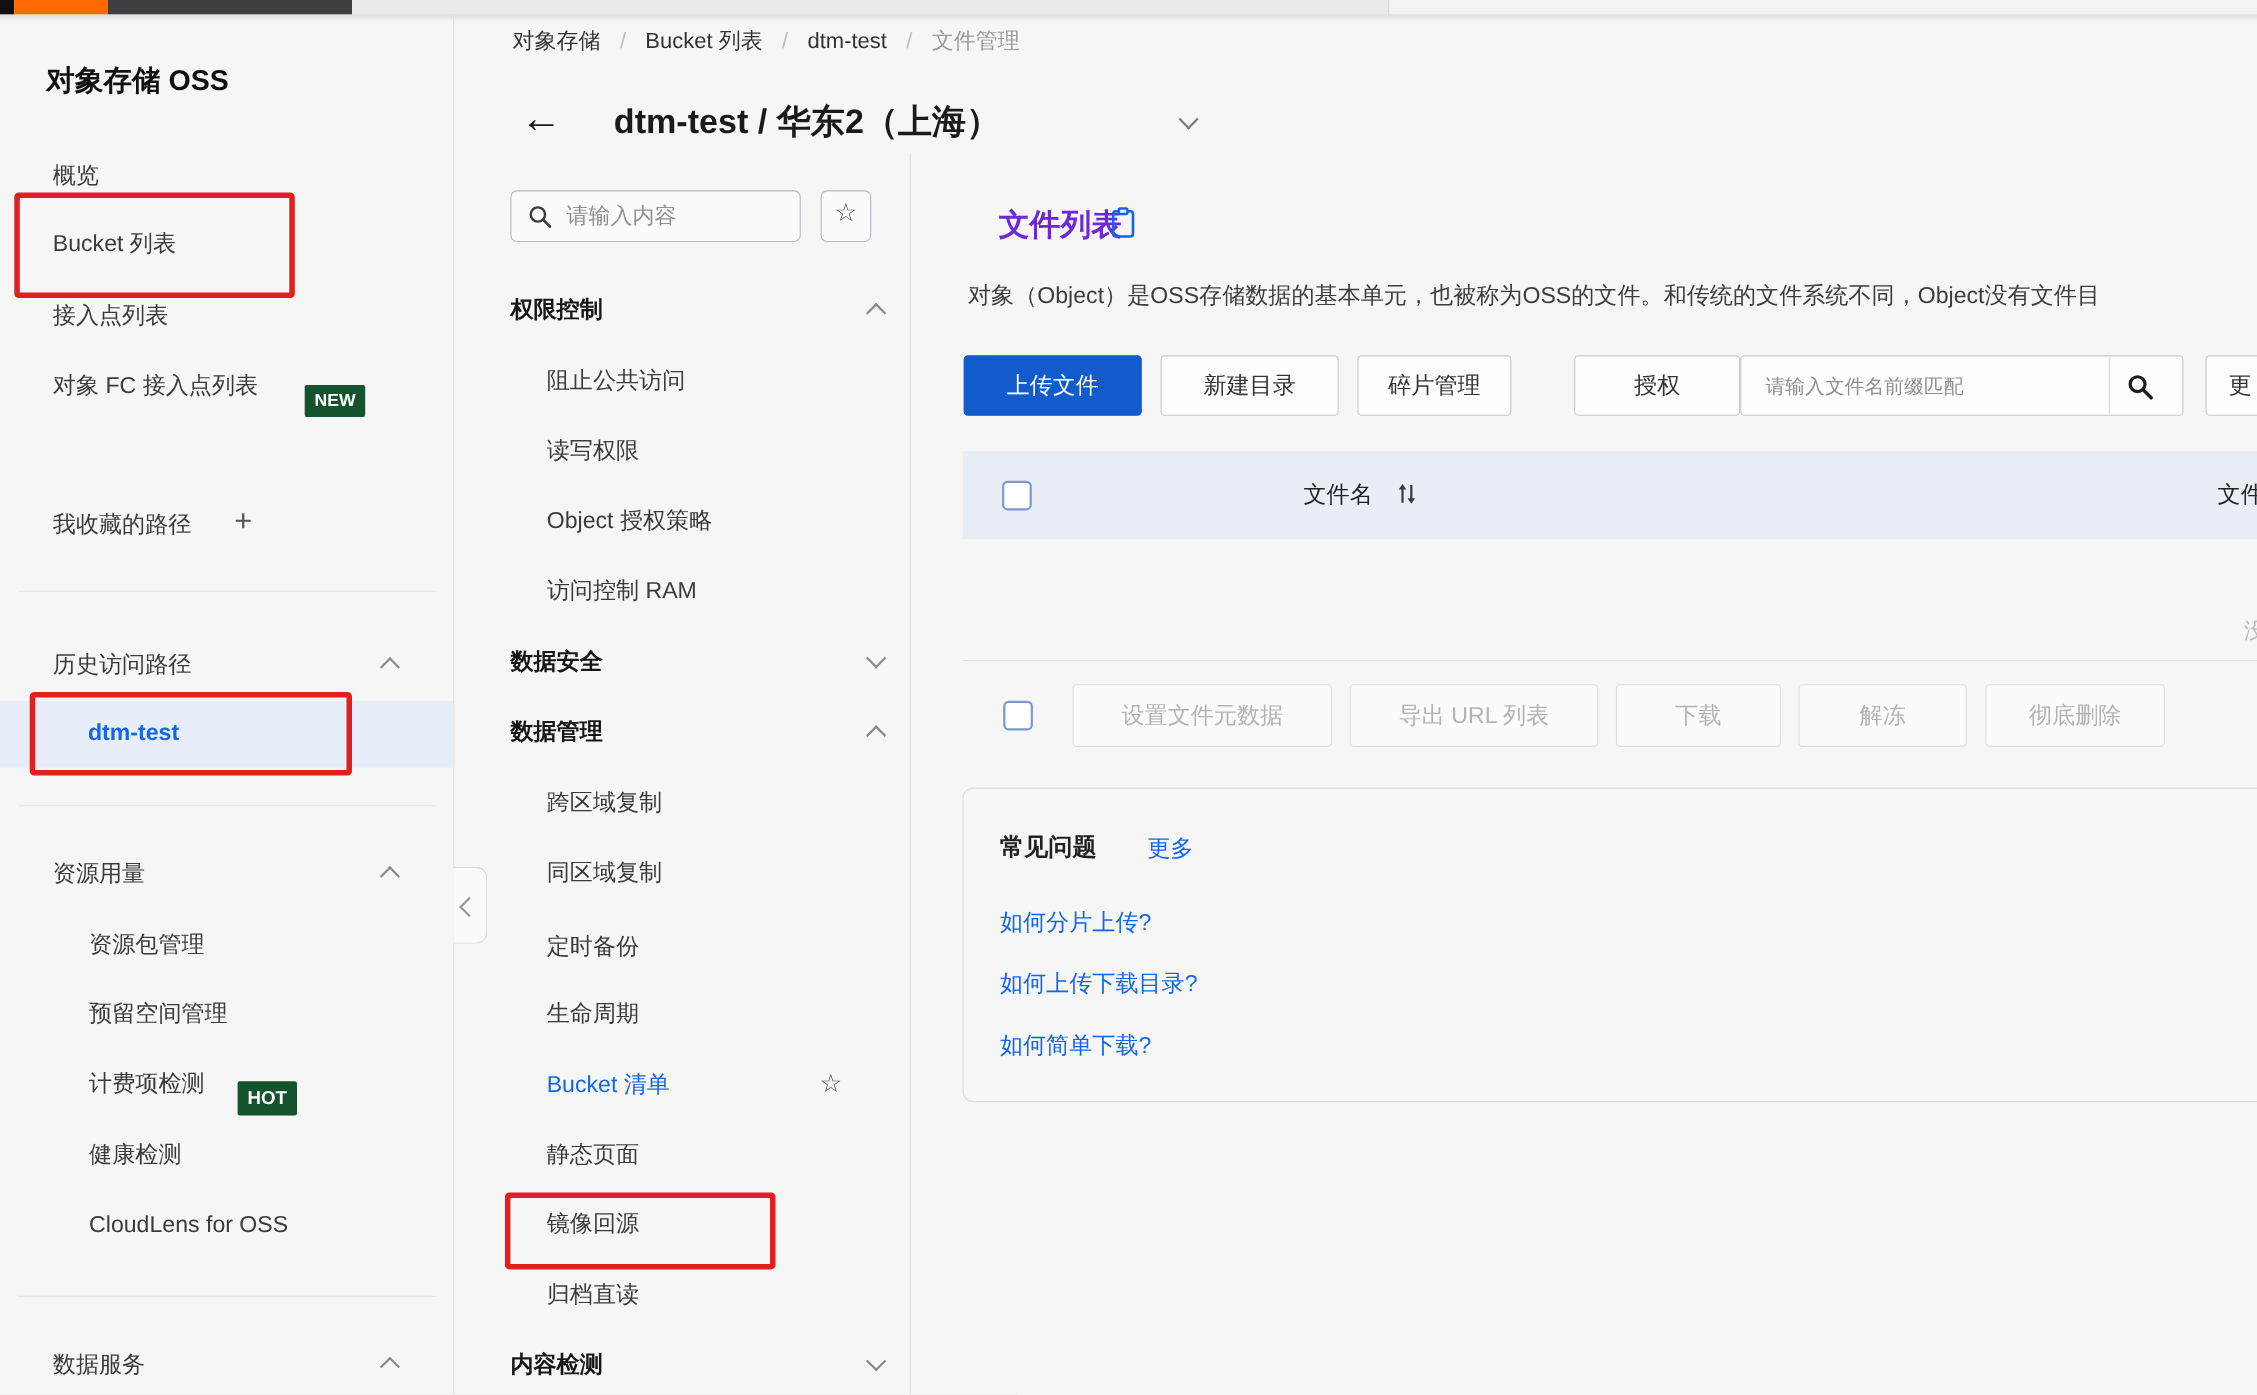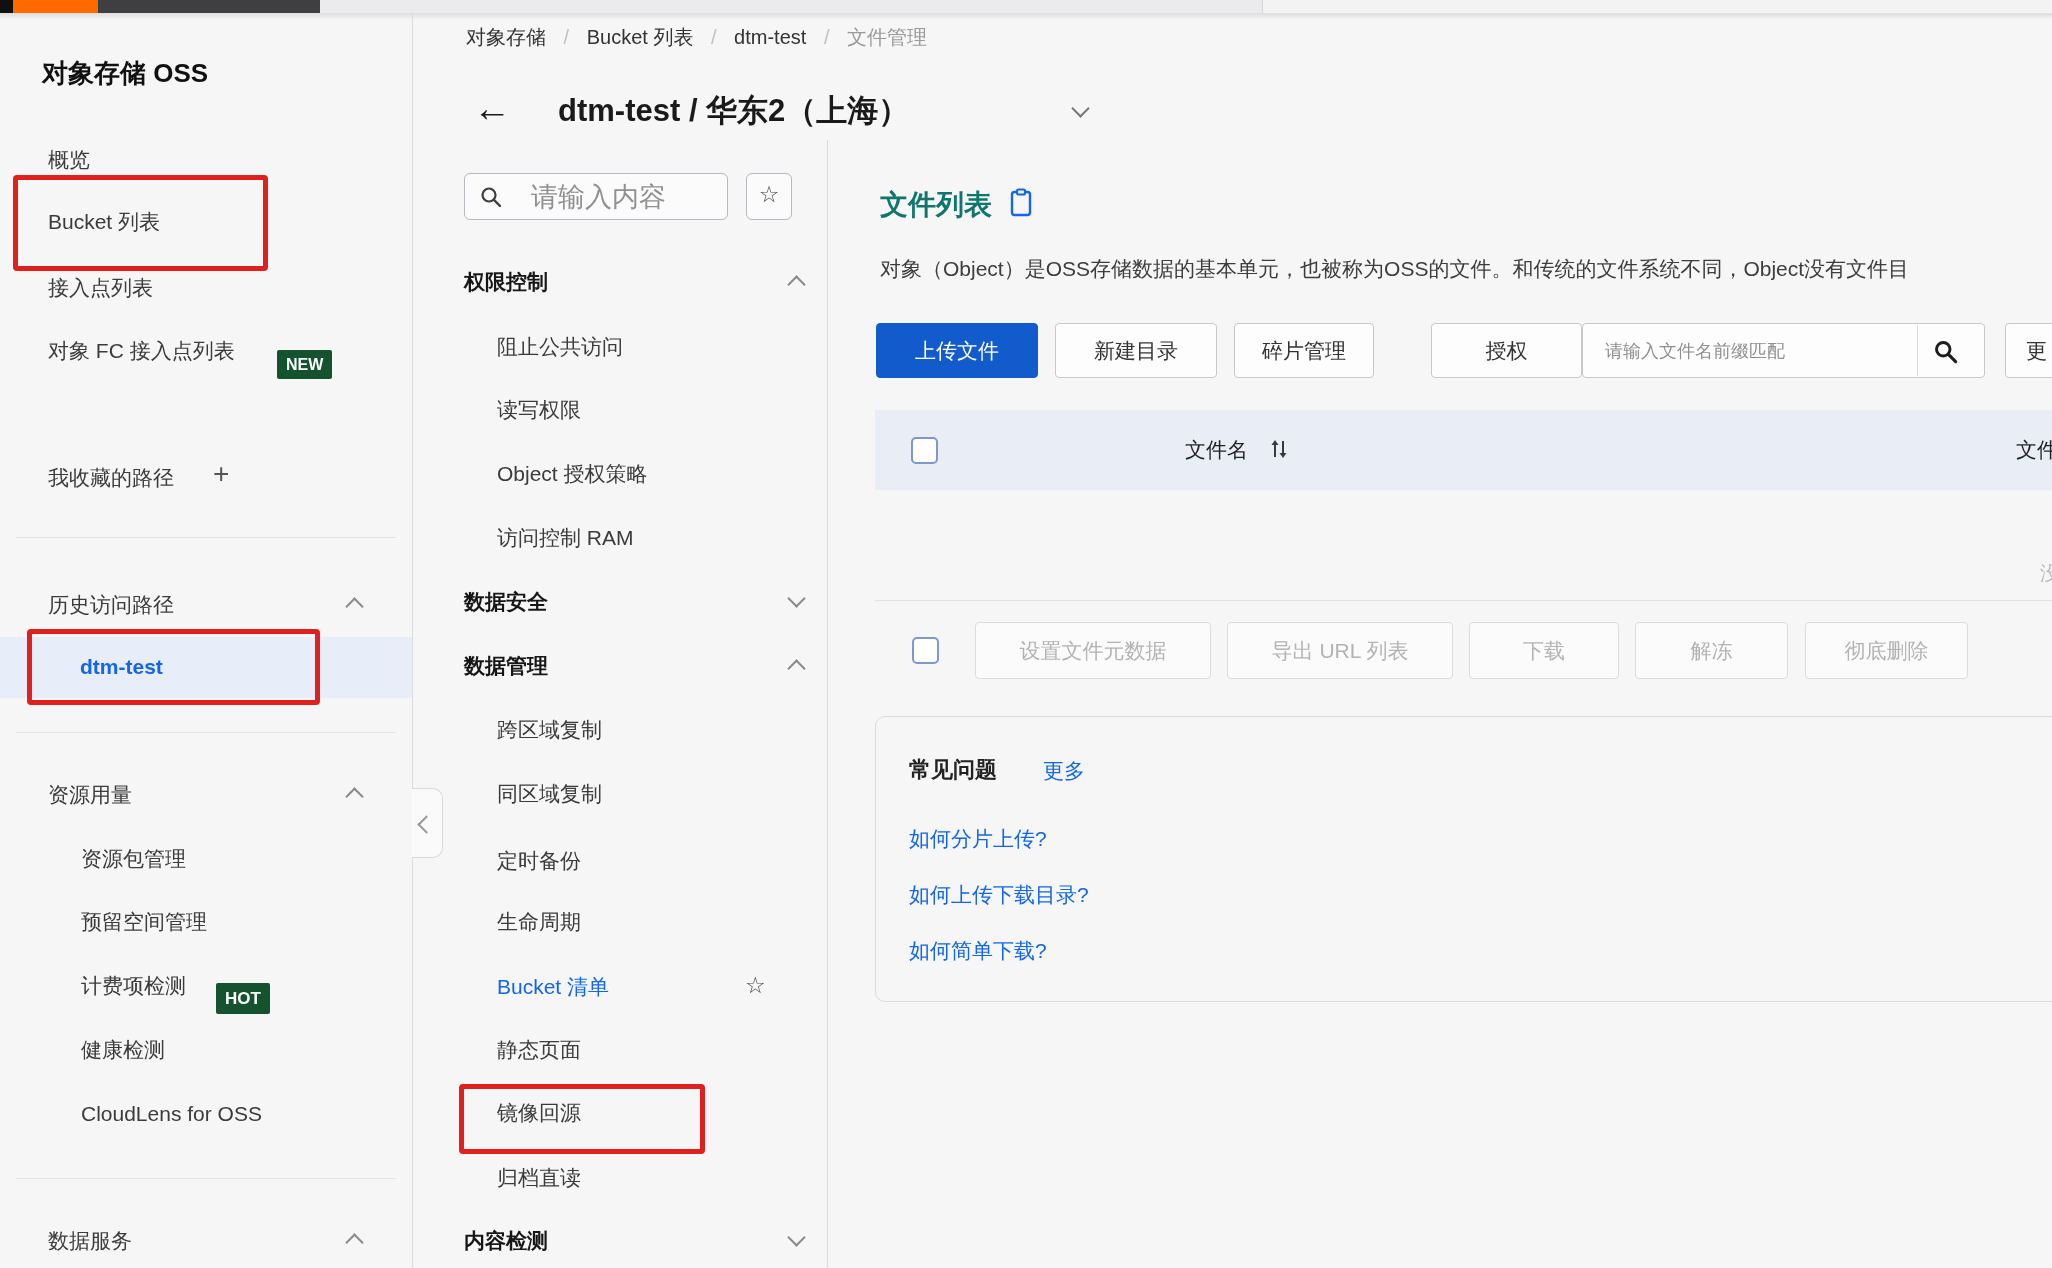--- a/index.html
+++ b/index.html
@@ -84,21 +84,21 @@
   </div>
 
   <div>
     <div class="a vline" style="left:827px;top:140px;height:1128px;"></div>
 
     <div class="a" style="left:464px;top:173px;width:264px;height:47px;border:1px solid #b6b9bf;border-radius:6px;box-sizing:border-box;background:#fbfbfc;">
       <svg class="a" style="left:14px;top:11px;" width="24" height="24" viewBox="0 0 24 24">
         <circle cx="10" cy="10" r="6.5" fill="none" stroke="#3c3c3c" stroke-width="2.2"></circle>
         <line x1="15.2" y1="15.2" x2="21" y2="21" stroke="#3c3c3c" stroke-width="2.4" stroke-linecap="round"></line>
       </svg>
-      <span class="a input-ph" style="left:66px;top:9px;font-size:27px;line-height:28px;">请输入内容</span>
+      <span class="a input-ph" style="left:50px;top:9px;font-size:20px;line-height:28px;">请输入内容</span>
     </div>
     <div class="a" style="left:746px;top:173px;width:46px;height:47px;border:1px solid #b6b9bf;border-radius:6px;box-sizing:border-box;text-align:center;line-height:45px;background:#fbfbfc;">
       <span class="star">☆</span>
     </div>
 
     <div class="a grp" style="left:464px;top:268px;">权限控制</div>
     <span class="a chev up" style="left:790px;top:278px;"></span>
     <div class="a txt sub" style="left:497px;top:333px;">阻止公共访问</div>
     <div class="a txt sub" style="left:497px;top:396px;">读写权限</div>
     <div class="a txt sub" style="left:497px;top:460px;">Object 授权策略</div>
@@ -137,21 +137,21 @@
       <span style="color:#333;">dtm-test</span>
       <span style="color:#c0c0c0;padding:0 12px;">/</span>
       <span style="color:#9a9a9a;">文件管理</span>
     </div>
     <div class="a" style="left:473px;top:85px;font-size:38px;font-weight:700;color:#1a1a1a;line-height:46px;">←</div>
     <div class="a" style="left:558px;top:90px;font-size:31px;font-weight:700;color:#1a1a1a;white-space:nowrap;">dtm-test / 华东2（上海）</div>
     <span class="a chev down" style="left:1074px;top:102px;border-color:#787878;"></span>
   </div>
 
   <div>
-    <div class="a" style="left:880px;top:186px;font-size:28px;font-weight:700;color:#0f766e;">文件列表</div>
+    <div class="a" style="left:908px;top:186px;font-size:28px;font-weight:700;color:#6d28d9;">文件列表</div>
     <svg class="a" style="left:1008px;top:188px;" width="26" height="30" viewBox="0 0 26 30">
       <rect x="4" y="4" width="18" height="23" rx="2.5" fill="none" stroke="#1366ec" stroke-width="2.4"></rect>
       <rect x="9" y="1.5" width="8" height="5" rx="1.5" fill="#f6f6f7" stroke="#1366ec" stroke-width="2.2"></rect>
     </svg>
     <div class="a nowrapclip" style="left:880px;top:254px;width:1172px;font-size:21px;line-height:30px;color:#3d3d3d;">对象（Object）是OSS存储数据的基本单元，也被称为OSS的文件。和传统的文件系统不同，Object没有文件目</div>
 
     <div class="a btn primary" style="left:876px;top:323px;width:162px;">上传文件</div>
     <div class="a btn" style="left:1055px;top:323px;width:162px;">新建目录</div>
     <div class="a btn" style="left:1234px;top:323px;width:140px;">碎片管理</div>
     <div class="a btn" style="left:1415px;top:323px;width:151px;margin-left:16px;">授权</div>

